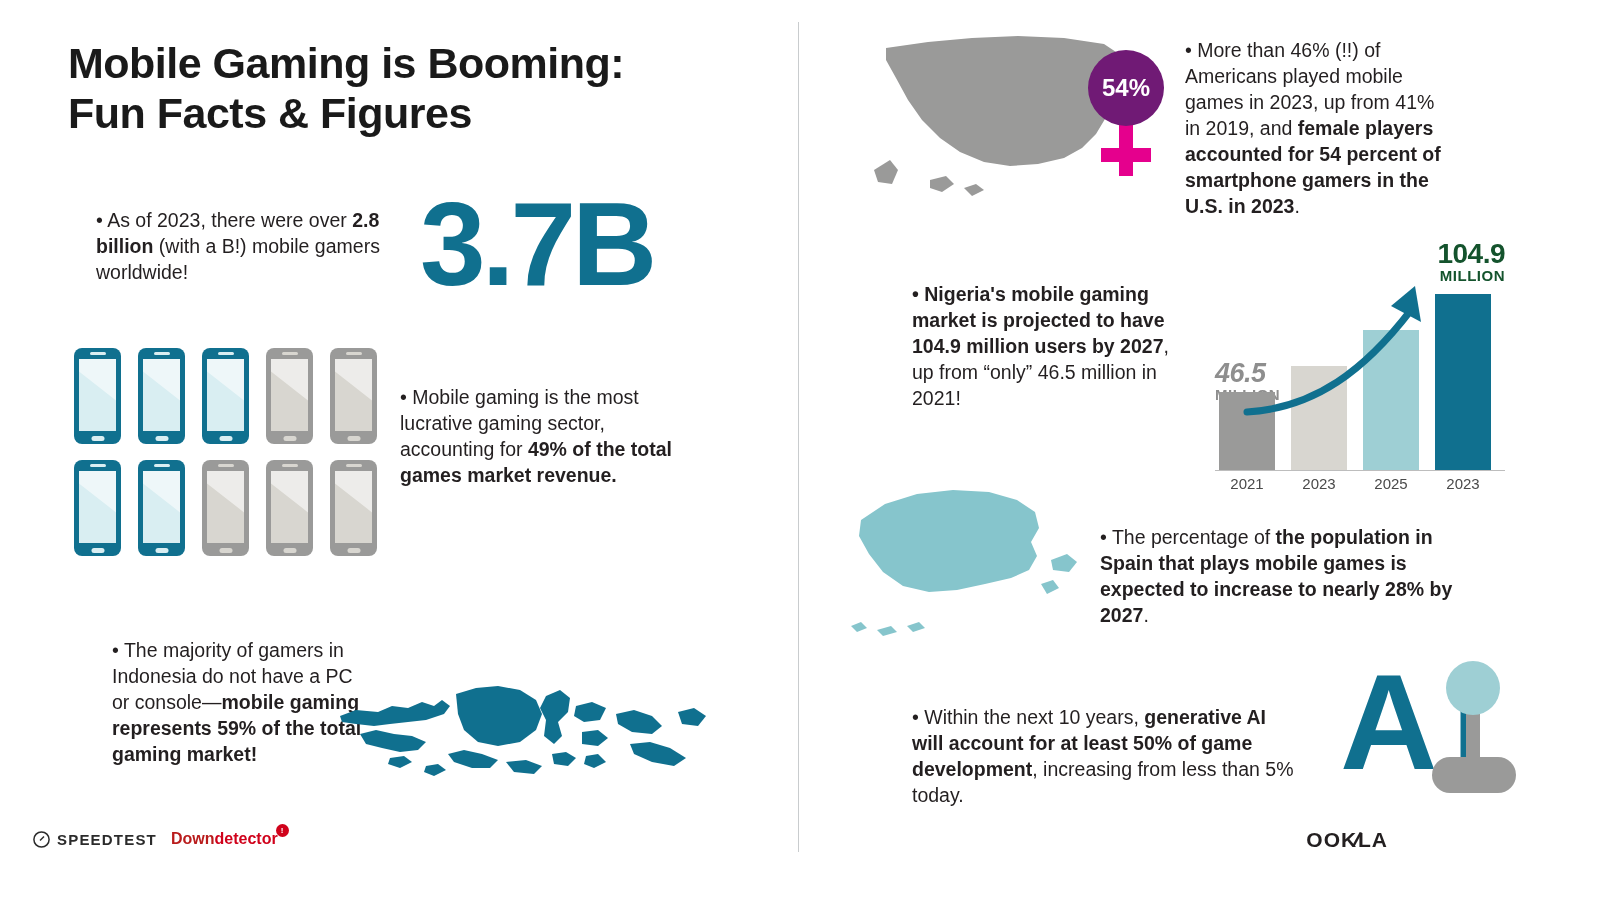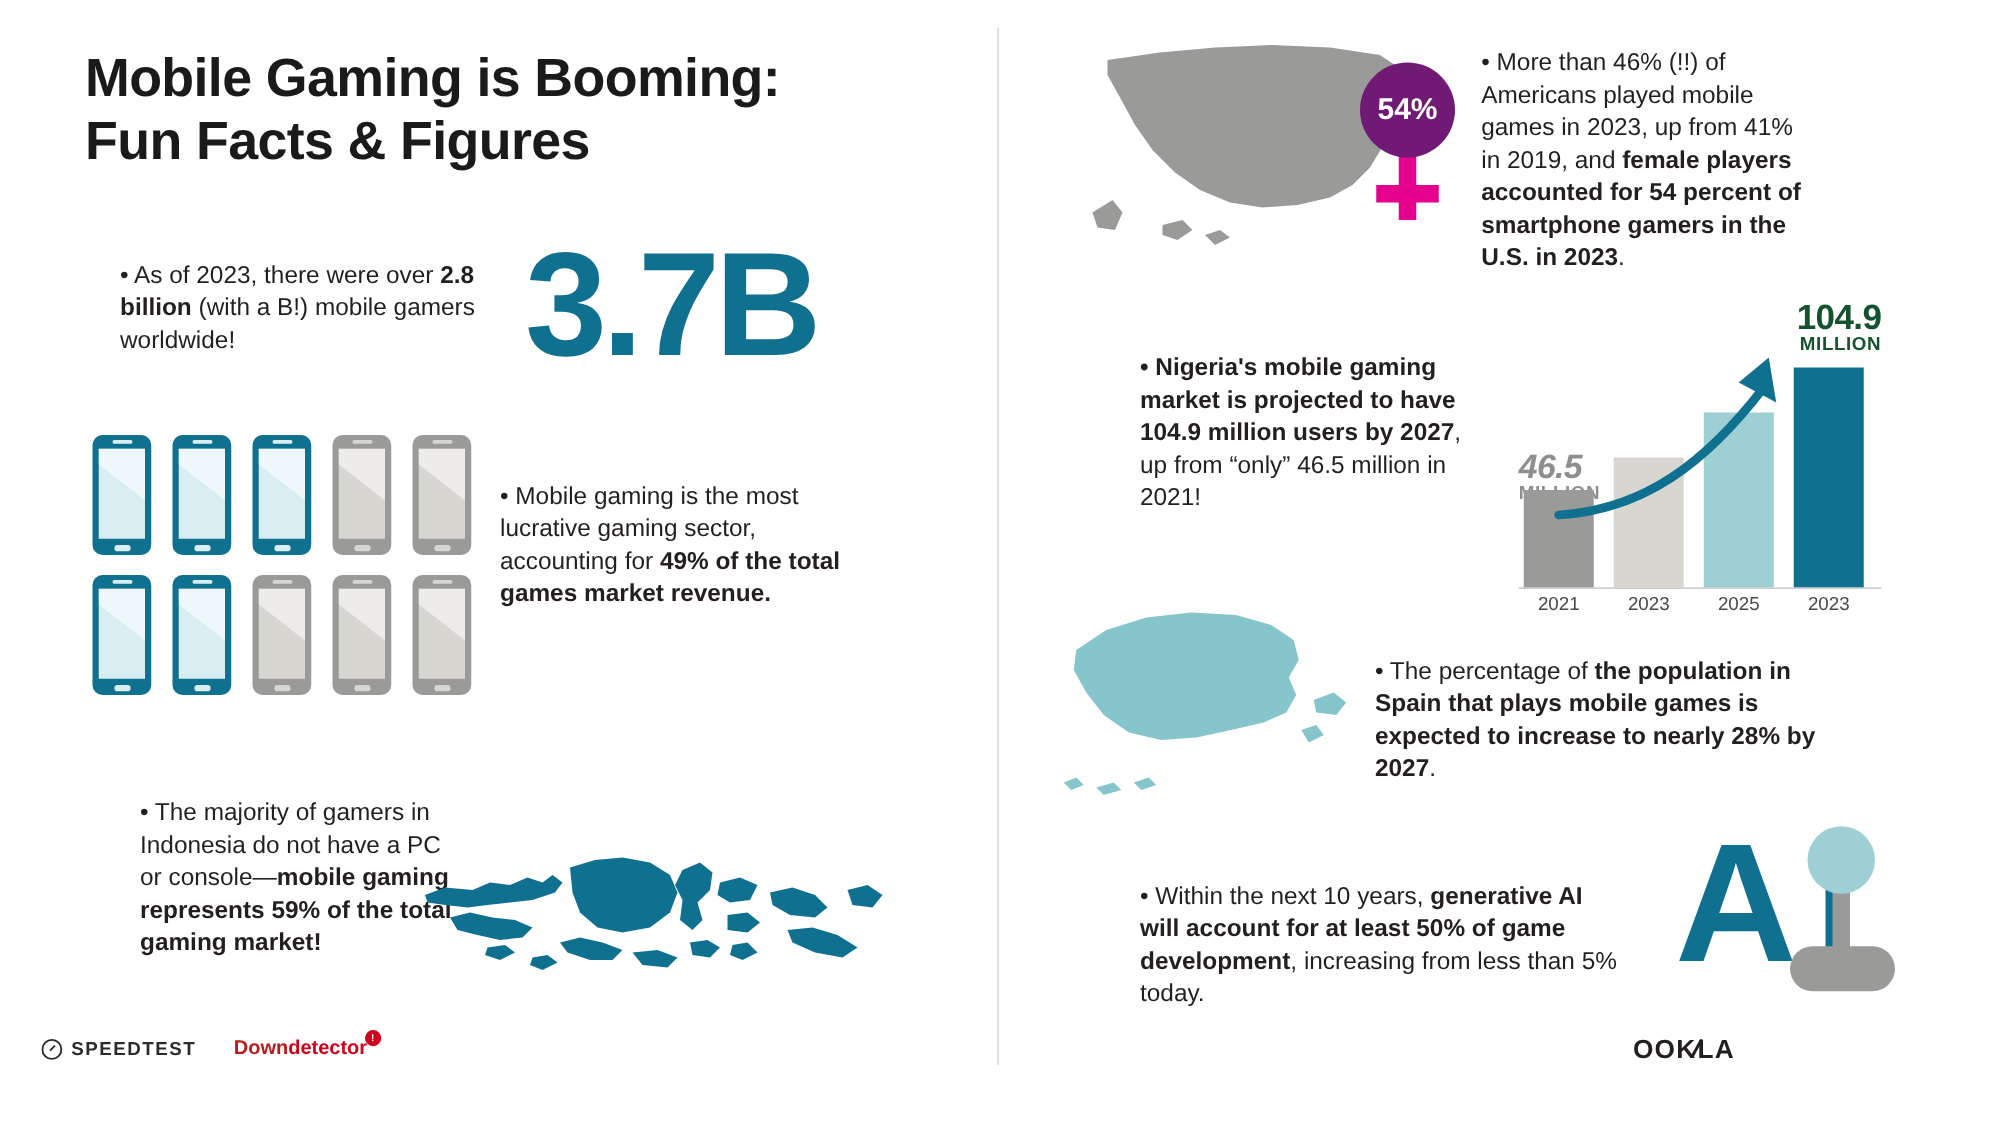--- a/index.html
+++ b/index.html
@@ -139,21 +139,21 @@
     height: 150px;
   }
 
   
   .footer-left {
     position: absolute;
     left: 33px;
     top: 830px;
     display: flex;
     align-items: center;
-    gap: 30px;
+    gap: 14px;
   }
   .speedtest-logo {
     display: flex;
     align-items: center;
     gap: 7px;
     font-size: 15px;
     font-weight: bold;
     letter-spacing: 1.2px;
     color: #2b2b2b;
   }

